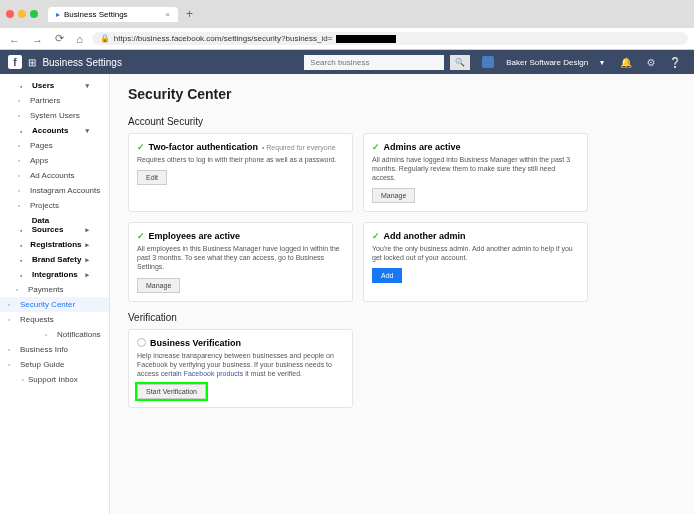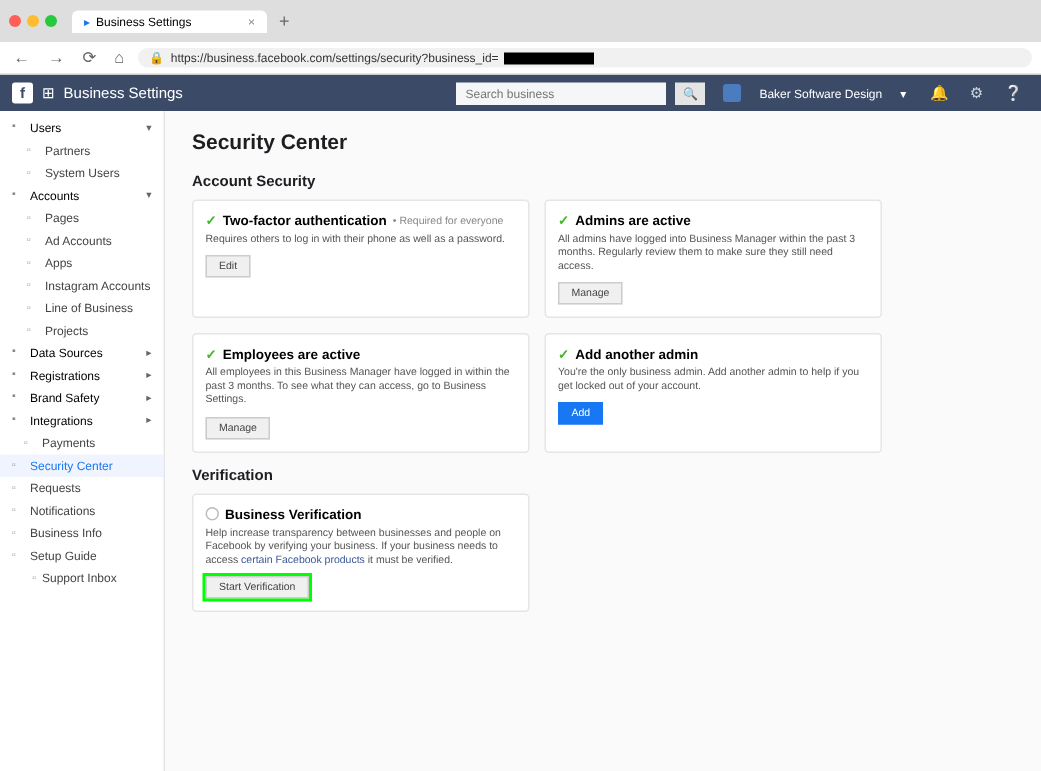--- a/index.html
+++ b/index.html
@@ -19,28 +19,28 @@
 .fb-logo{background:#fff;color:#3b4a66;font-weight:bold;width:14px;height:14px;display:flex;align-items:center;justify-content:center;border-radius:2px;font-size:10px}
 .grid-icon{font-size:10px}
 .fb-title{font-size:10px;font-weight:500}
 .search{margin-left:auto;background:#f5f6f7;border:none;padding:3px 6px;font-size:8px;width:140px;color:#333}
 .sbtn{background:#e4e4e4;padding:3px 5px;font-size:8px;color:#666}
 .org{display:flex;align-items:center;gap:12px;font-size:8px;padding:0 6px}
 .org-badge{width:12px;height:12px;background:#4a7cbf;border-radius:2px}
 .hdr-ico{font-size:10px;color:#cfd4e0;padding:0 4px}
 .workspace{display:flex;height:440px;background:#fff}
 .sidebar{width:110px;background:#fff;border-right:1px solid #e5e5e5;overflow-y:auto;padding:4px 0}
-.sb-sec{padding:3px 8px;font-size:8px;font-weight:normal;display:flex;align-items:flex-start;gap:4px;cursor:pointer}
+.sb-sec{padding:3px 20px;font-size:8px;font-weight:bold;display:flex;align-items:flex-end;gap:4px;cursor:pointer}
 .sb-item{padding:3px 8px 3px 18px;font-size:8px;color:#444;display:flex;align-items:center;gap:4px;cursor:pointer}
 .sb-item.active{color:#1877f2;background:#f0f4ff}
 .sb-ico{width:8px;display:inline-block;color:#888;font-size:7px}
 .chev{margin-left:auto;font-size:7px;color:#666}
 .main{flex:1;padding:12px 18px;overflow-y:auto;background:#fafafa}
 h1{font-size:14px;font-weight:bold;margin-bottom:14px;color:#1c1e21}
-h2{font-size:10px;font-weight:bold;margin:10px 0 6px;color:#1c1e21}
+h2{font-size:10px;font-weight:normal;margin:10px 0 6px;color:#1c1e21}
 .cards{display:flex;gap:10px;flex-wrap:wrap}
 .card{background:#fff;border:1px solid #e5e5e5;border-radius:3px;padding:8px;width:225px}
 .card-title{font-size:9px;font-weight:bold;display:flex;align-items:center;gap:4px;margin-bottom:3px}
 .chk{color:#42b72a;font-size:9px}
 .grey-circ{width:9px;height:9px;border:1px solid #bbb;border-radius:50%;display:inline-block}
 .req{font-size:7px;color:#888;font-weight:normal}
 .card-body{font-size:7px;color:#555;line-height:1.3;margin-bottom:6px}
 .card-body a{color:#385898;text-decoration:none}
 .btn{background:#f0f0f0;border:1px solid #ccc;padding:3px 8px;font-size:7px;color:#444;cursor:pointer;display:inline-block}
 .btn-blue{background:#1877f2;color:#fff;border:1px solid #1877f2}
@@ -99,24 +99,23 @@
         <span class="chev">▾</span>
       </div>
       <div class="sb-item"><span class="sb-ico">▫</span>Partners</div>
       <div class="sb-item"><span class="sb-ico">▫</span>System Users</div>
       <div class="sb-sec">
         <span class="sb-ico">▪</span>
         <span>Accounts</span>
         <span class="chev">▾</span>
       </div>
       <div class="sb-item"><span class="sb-ico">▫</span>Pages</div>
+      <div class="sb-item"><span class="sb-ico">▫</span>Apps</div>
       <div class="sb-item"><span class="sb-ico">▫</span>Ad Accounts</div>
-      <div class="sb-item"><span class="sb-ico">▫</span>Apps</div>
       <div class="sb-item"><span class="sb-ico">▫</span>Instagram Accounts</div>
-      <div class="sb-item"><span class="sb-ico">▫</span>Line of Business</div>
       <div class="sb-item"><span class="sb-ico">▫</span>Projects</div>
       <div class="sb-sec">
         <span class="sb-ico">▪</span>
         <span>Data Sources</span>
         <span class="chev">▸</span>
       </div>
       <div class="sb-sec">
         <span class="sb-ico">▪</span>
         <span>Registrations</span>
         <span class="chev">▸</span>
@@ -127,21 +126,21 @@
         <span class="chev">▸</span>
       </div>
       <div class="sb-sec">
         <span class="sb-ico">▪</span>
         <span>Integrations</span>
         <span class="chev">▸</span>
       </div>
       <div class="sb-item" style="padding-left: 16px;"><span class="sb-ico">▫</span>Payments</div>
       <div class="sb-item active" style="padding-left: 8px;"><span class="sb-ico">▫</span>Security Center</div>
       <div class="sb-item" style="padding-left: 8px;"><span class="sb-ico">▫</span>Requests</div>
-      <div class="sb-item" style="padding-left: 8px;"><span class="sb-ico">▫</span>Notifications</div>
+      <div class="sb-item" style="padding-left: 8px; margin-left: 37px;"><span class="sb-ico">▫</span>Notifications</div>
       <div class="sb-item" style="padding-left: 8px;"><span class="sb-ico">▫</span>Business Info</div>
       <div class="sb-item" style="padding-left: 8px;"><span class="sb-ico">▫</span>Setup Guide</div>
       <div class="sb-item" style="padding-left: 16px; text-align: right;"><span class="sb-ico">▫</span>Support Inbox</div>
     </div>
   <div class="main">
     <h1>Security Center</h1>
     <h2>Account Security</h2>
     <div class="cards" id="cards1">
         <div class="card"><div class="card-title">
             <span class="chk">✓</span>

